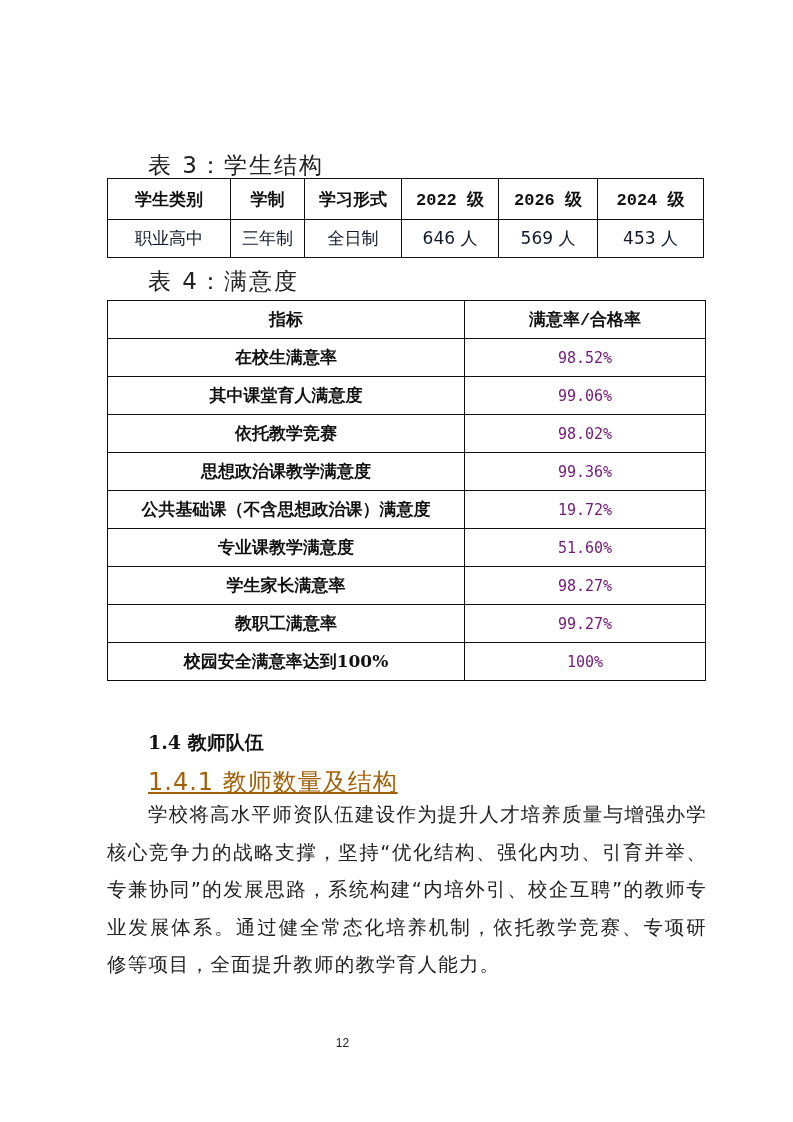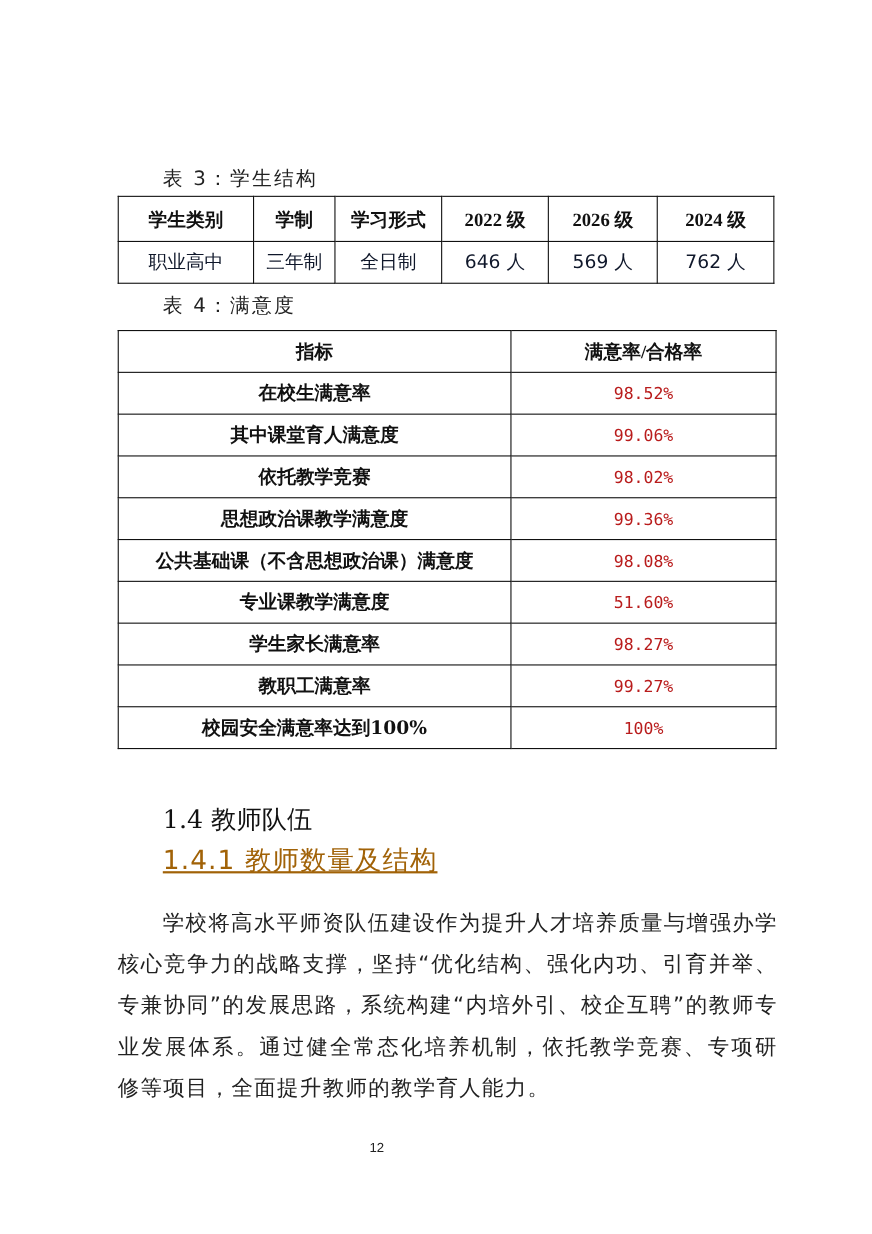--- a/index.html
+++ b/index.html
@@ -2,49 +2,49 @@
 <html><head>
 <meta charset="utf-8">
 <style>
   html, body { margin: 0; padding: 0; background: #ffffff; }
   body {
     width: 793px; height: 1122px; position: relative; overflow: hidden;
     font-family: "DejaVu Serif", "Liberation Serif", serif;
     color: #111;
   }
   .caption {
-    position: absolute; left: 148px; font-size: 18px; letter-spacing: 2px;
+    position: absolute; left: 148px; font-size: 23px; letter-spacing: 2px;
     font-family: "DejaVu Sans", sans-serif; color: #222;
   }
   table {
     position: absolute; border-collapse: collapse; table-layout: fixed;
   }
   td, th {
     border: 1.3px solid #111; text-align: center; padding: 0;
     font-size: 17px; white-space: nowrap; overflow: hidden;
   }
-  th { font-weight: bold; font-family: Liberation Serif, serif; }
+  th { font-weight: bold; font-family: Liberation Mono, monospace; }
   td { font-weight: normal; font-family: "DejaVu Sans", sans-serif; color: #0f172a; }
   #t3 { left: 107px; top: 178px; width: 596px; }
   #t3 tr.h { height: 41px; }
   #t3 tr.r { height: 38px; }
   #t4 { left: 107px; top: 300px; width: 598px; }
   #t4 tr { height: 38px; }
   #t4 td.label { font-weight: bold; font-family: "DejaVu Serif", serif; color: #111; }
-  #t4 td.val { font-family: "DejaVu Sans Mono", monospace; font-size: 15px; color: #b91c1c; }
+  #t4 td.val { font-family: "DejaVu Sans Mono", monospace; font-size: 15px; color: #701a75; }
   .h2 {
-    position: absolute; left: 148px; top: 730px; font-size: 23px; font-weight: normal;
+    position: absolute; left: 148px; top: 730px; font-size: 19px; font-weight: bold;
     font-family: "DejaVu Serif", serif;
   }
   .h3 {
     position: absolute; left: 148px; top: 766px; font-size: 24px;
     font-family: "DejaVu Sans", sans-serif; letter-spacing: 1px; color: #a16207; text-decoration: underline;
   }
   .para {
-    position: absolute; left: 107px; top: 820px; width: 600px;
+    position: absolute; left: 107px; top: 796px; width: 600px;
     font-size: 19.5px; line-height: 37.5px; text-indent: 41px;
     font-family: "DejaVu Sans", sans-serif; color: #222; letter-spacing: 1.2px;
     text-align: justify;
   }
   .pagenum {
     position: absolute; left: 0; width: 685px; top: 1036px; text-align: center;
     font-size: 12px; font-family: "Liberation Sans", sans-serif; color: #222;
   }
 </style>
 </head>
@@ -69,21 +69,21 @@
     <th>2022 级</th>
     <th>2026 级</th>
     <th>2024 级</th>
   </tr>
   <tr class="r">
     <td>职业高中</td>
     <td>三年制</td>
     <td>全日制</td>
     <td>646 人</td>
     <td>569 人</td>
-    <td>762 人</td>
+    <td>453 人</td>
   </tr>
 </tbody>
   </table>
 
 <div class="caption" style="top:266px;">表 4：满意度</div>
 
 <table id="t4">
   <colgroup>
       <col style="width:357px">
       <col style="width:241px">
@@ -104,21 +104,21 @@
   <tr>
         <td class="label">依托教学竞赛</td>
         <td class="val">98.02%</td>
       </tr>
   <tr>
         <td class="label">思想政治课教学满意度</td>
         <td class="val">99.36%</td>
       </tr>
   <tr>
         <td class="label">公共基础课（不含思想政治课）满意度</td>
-        <td class="val">98.08%</td>
+        <td class="val">19.72%</td>
       </tr>
   <tr>
         <td class="label">专业课教学满意度</td>
         <td class="val">51.60%</td>
       </tr>
   <tr>
         <td class="label">学生家长满意率</td>
         <td class="val">98.27%</td>
       </tr>
   <tr>

